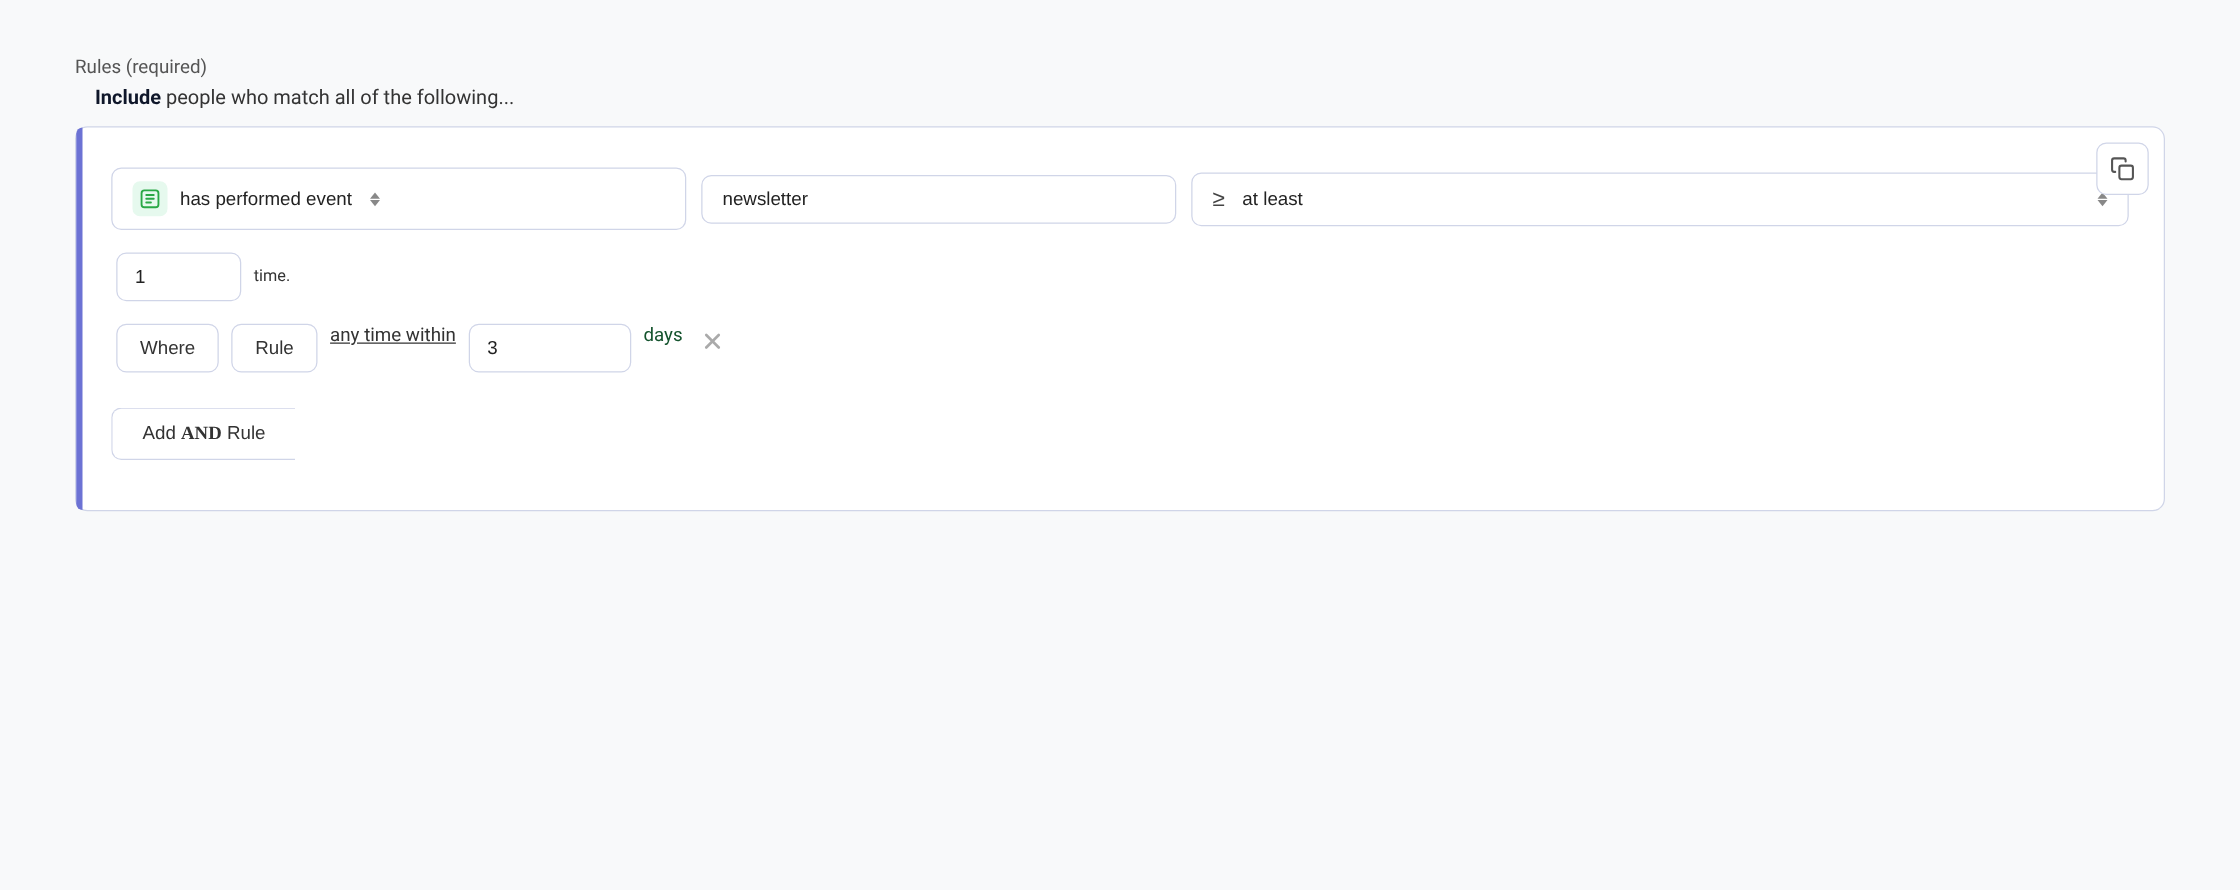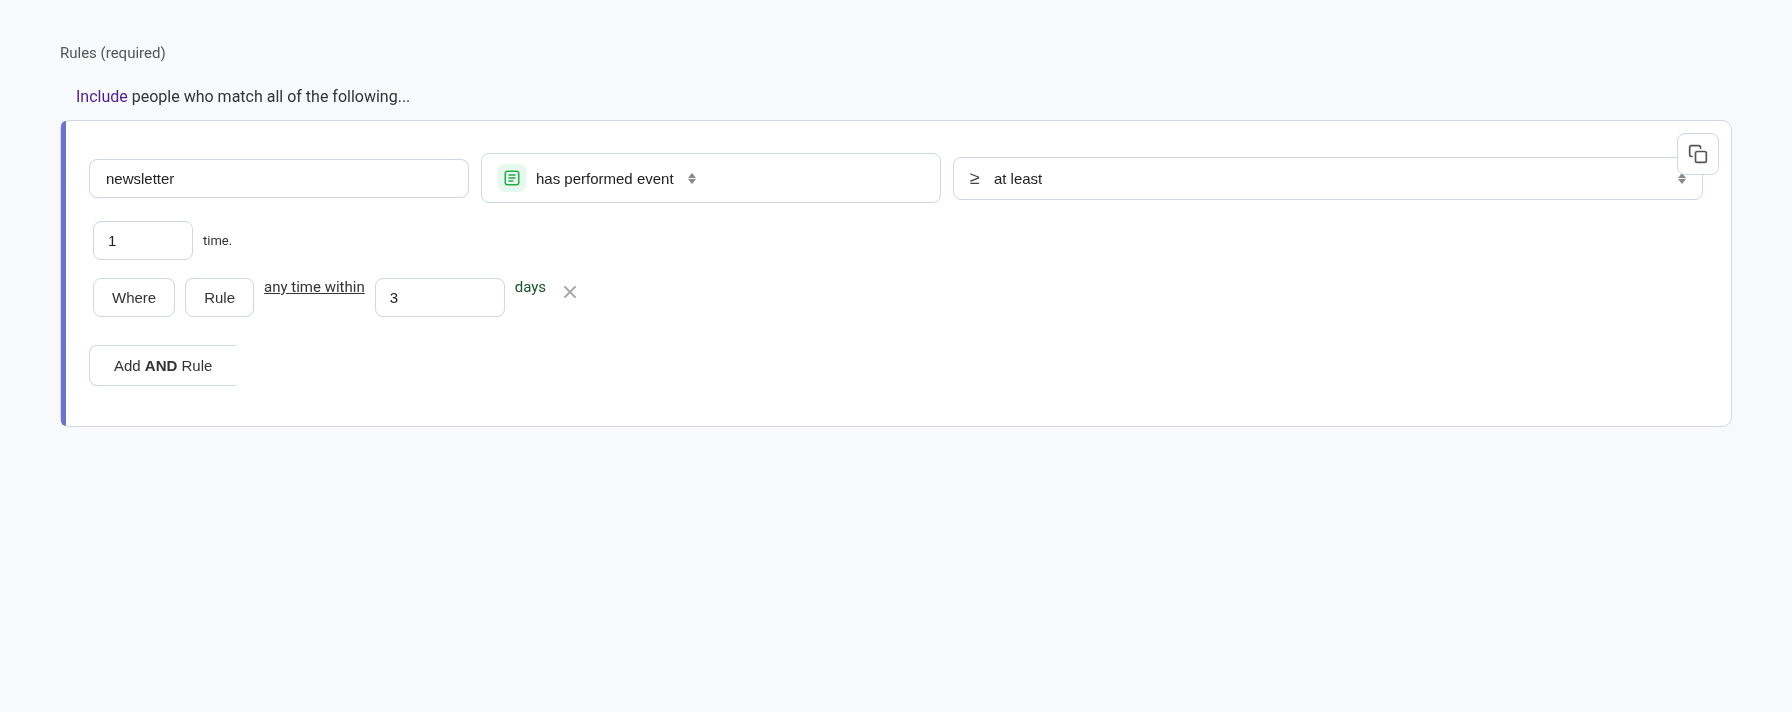--- a/index.html
+++ b/index.html
@@ -11,32 +11,32 @@
       min-height: 712px;
     }
     .page-container {
       max-width: 1720px;
       margin: 0 auto;
       padding: 20px 24px;
     }
     .section-title {
       font-size: 15px;
       color: #555;
-      margin-bottom: 25px;
+      margin-bottom: 6px;
       font-weight: 400;
     }
     .include-line {
       font-size: 16px;
       color: #333;
       margin-bottom: 14px;
       padding-left: 16px;
     }
     .include-bold {
-      color: #4c1d95;
-      font-weight: 400;
+      color: #0f172a;
+      font-weight: 700;
     }
     .rules-wrapper {
       position: relative;
       border: 1.5px solid #d0d5e8;
       border-radius: 10px;
       background: #fff;
       padding: 32px 28px 40px 28px;
     }
     .copy-btn {
       position: absolute;
@@ -199,21 +199,21 @@
       cursor: pointer;
       color: #333;
     }
     .add-and-btn {
       border-radius: 8px 0 0 8px;
       border-right: none;
     }
     .add-or-btn {
       border-radius: 0 8px 8px 0;
     }
-    .bold { font-weight: 700; }
+    .bold { font-weight: 700; font-family: Liberation Serif, serif; }
 
     
     .left-bar {
       position: absolute;
       left: 0;
       top: 0;
       bottom: 0;
       width: 5px;
       background: #6c72d4;
       border-radius: 10px 0 0 10px;
@@ -234,38 +234,38 @@
     <div class="left-bar"></div>
 
     <button class="copy-btn" title="Copy">
       <svg width="20" height="20" viewBox="0 0 24 24" fill="none" stroke="#555" stroke-width="2" stroke-linecap="round" stroke-linejoin="round">
         <rect x="9" y="9" width="13" height="13" rx="2" ry="2"></rect>
         <path d="M5 15H4a2 2 0 0 1-2-2V4a2 2 0 0 1 2-2h9a2 2 0 0 1 2 2v1"></path>
       </svg>
     </button>
 
     <div class="row1">
-      <button class="dropdown-btn newsletter-btn">
-        <span>newsletter</span>
-      </button>
-
       <button class="dropdown-btn event-select-btn">
         <div class="event-icon-wrap">
           <svg width="18" height="18" viewBox="0 0 24 24" fill="none" stroke="#2aa846" stroke-width="2" stroke-linecap="round" stroke-linejoin="round">
             <rect x="3" y="3" width="18" height="18" rx="3"></rect>
             <path d="M8 12h8M8 8h8M8 16h5"></path>
           </svg>
         </div>
         <span>has performed event</span>
         <div class="chevron-updown">
           <span class="chevron-up"></span>
           <span class="chevron-down"></span>
         </div>
       </button>
 
+      <button class="dropdown-btn newsletter-btn">
+        <span>newsletter</span>
+      </button>
+
       <button class="dropdown-btn atleast-btn">
         <span class="ge-symbol">≥</span>
         <span>at least</span>
         <div class="chevron-updown" style="margin-left:auto">
           <span class="chevron-up"></span>
           <span class="chevron-down"></span>
         </div>
       </button>
     </div>
 

